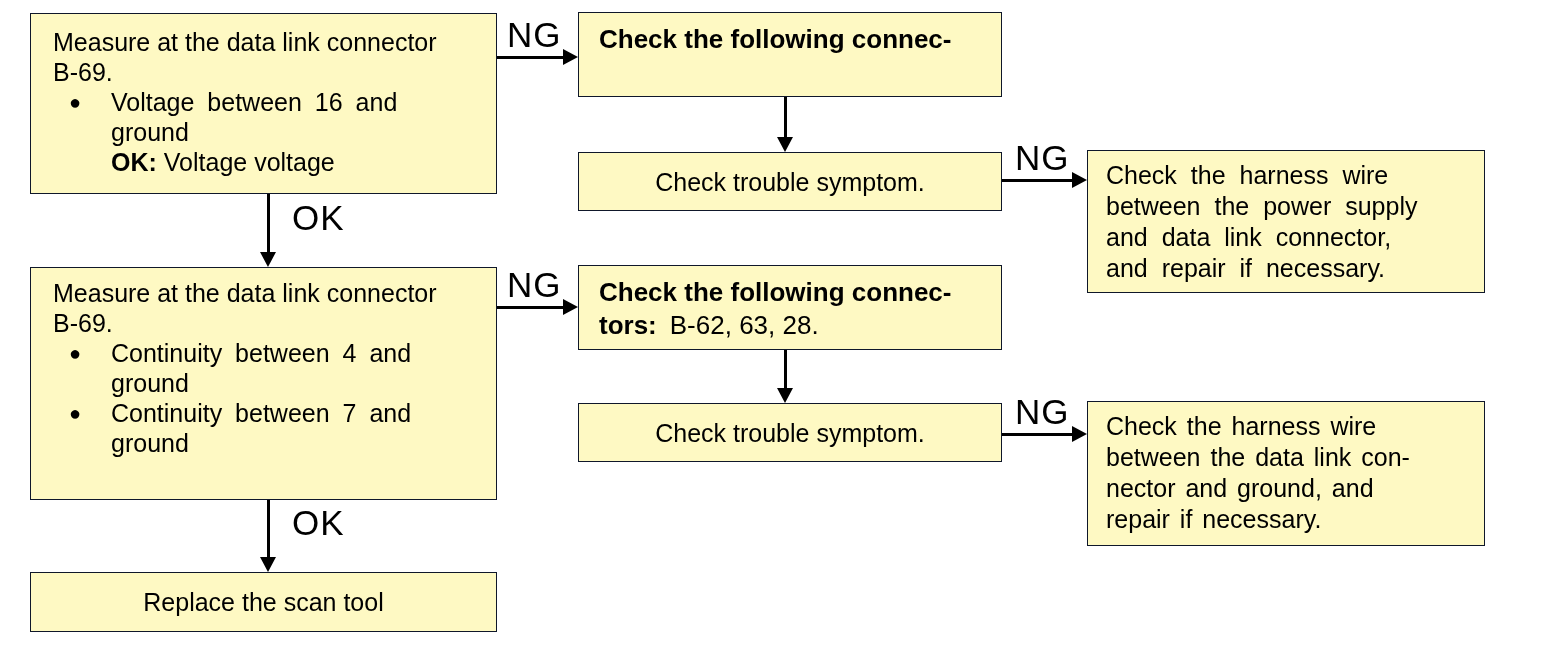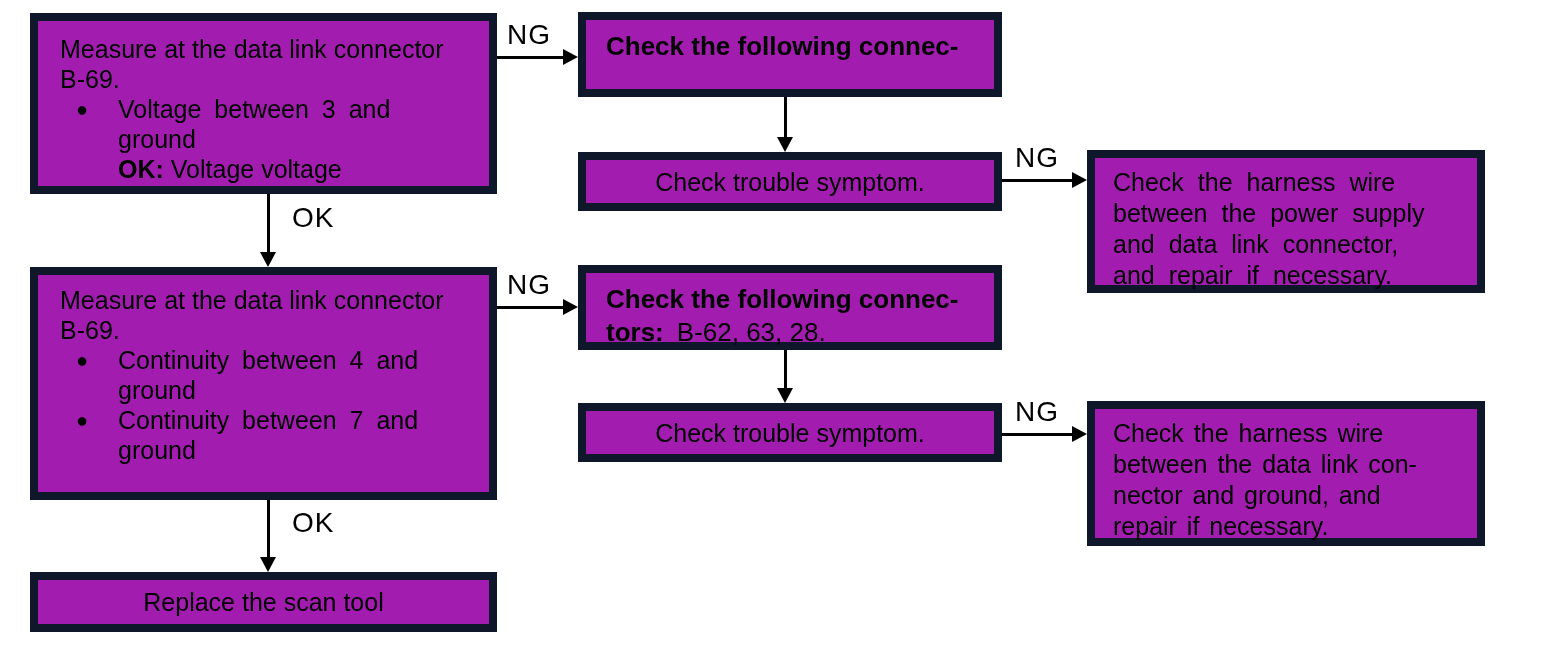--- a/index.html
+++ b/index.html
@@ -8,22 +8,22 @@
     width: 1568px;
     height: 666px;
     background: #ffffff;
     color: #000000;
     font-family: "Liberation Sans", sans-serif;
     overflow: hidden;
   }
   .node {
     position: absolute;
     box-sizing: border-box;
-    border: 8px solid #0f172a;
-    background: #a21caf;
+    border: 1px solid #0f172a;
+    background: #fef9c3;
     font-size: 25px;
     line-height: 30px;
   }
   .lines { white-space: pre-line; }
   .b { font-weight: 700; }
 
   
   .step-box { padding: 13px 16px 0 22px; }
   .bullet-row { display: flex; }
   .bullet-col {
@@ -57,36 +57,36 @@
     border-left: 15px solid #000000;
   }
   .head-down {
     position: absolute; width: 0; height: 0;
     border-left: 8px solid transparent;
     border-right: 8px solid transparent;
     border-top: 15px solid #000000;
   }
   .edge-label {
     position: absolute;
-    font-size: 28px;
+    font-size: 35px;
     line-height: 28px;
     letter-spacing: 1px;
   }
 </style>
 </head>
 <body>
 
 <div class="canvas">
 
   <div class="node step-box" style="left:30px; top:13px; width:467px; height:181px;">
     <div class="lines">Measure at the data link connector
 B-69.</div>
     <div class="bullet-row">
       <span class="bullet-col">●</span>
-      <span class="bullet-text lines">Voltage between 3 and
+      <span class="bullet-text lines">Voltage between 16 and
 ground</span>
     </div>
     <div class="ok-row">
       <span class="b">OK:</span>
       <span>Voltage voltage</span>
     </div>
   </div>
 
   <div class="node conn-box" style="left:578px; top:12px; width:424px; height:85px;">
     <div>

